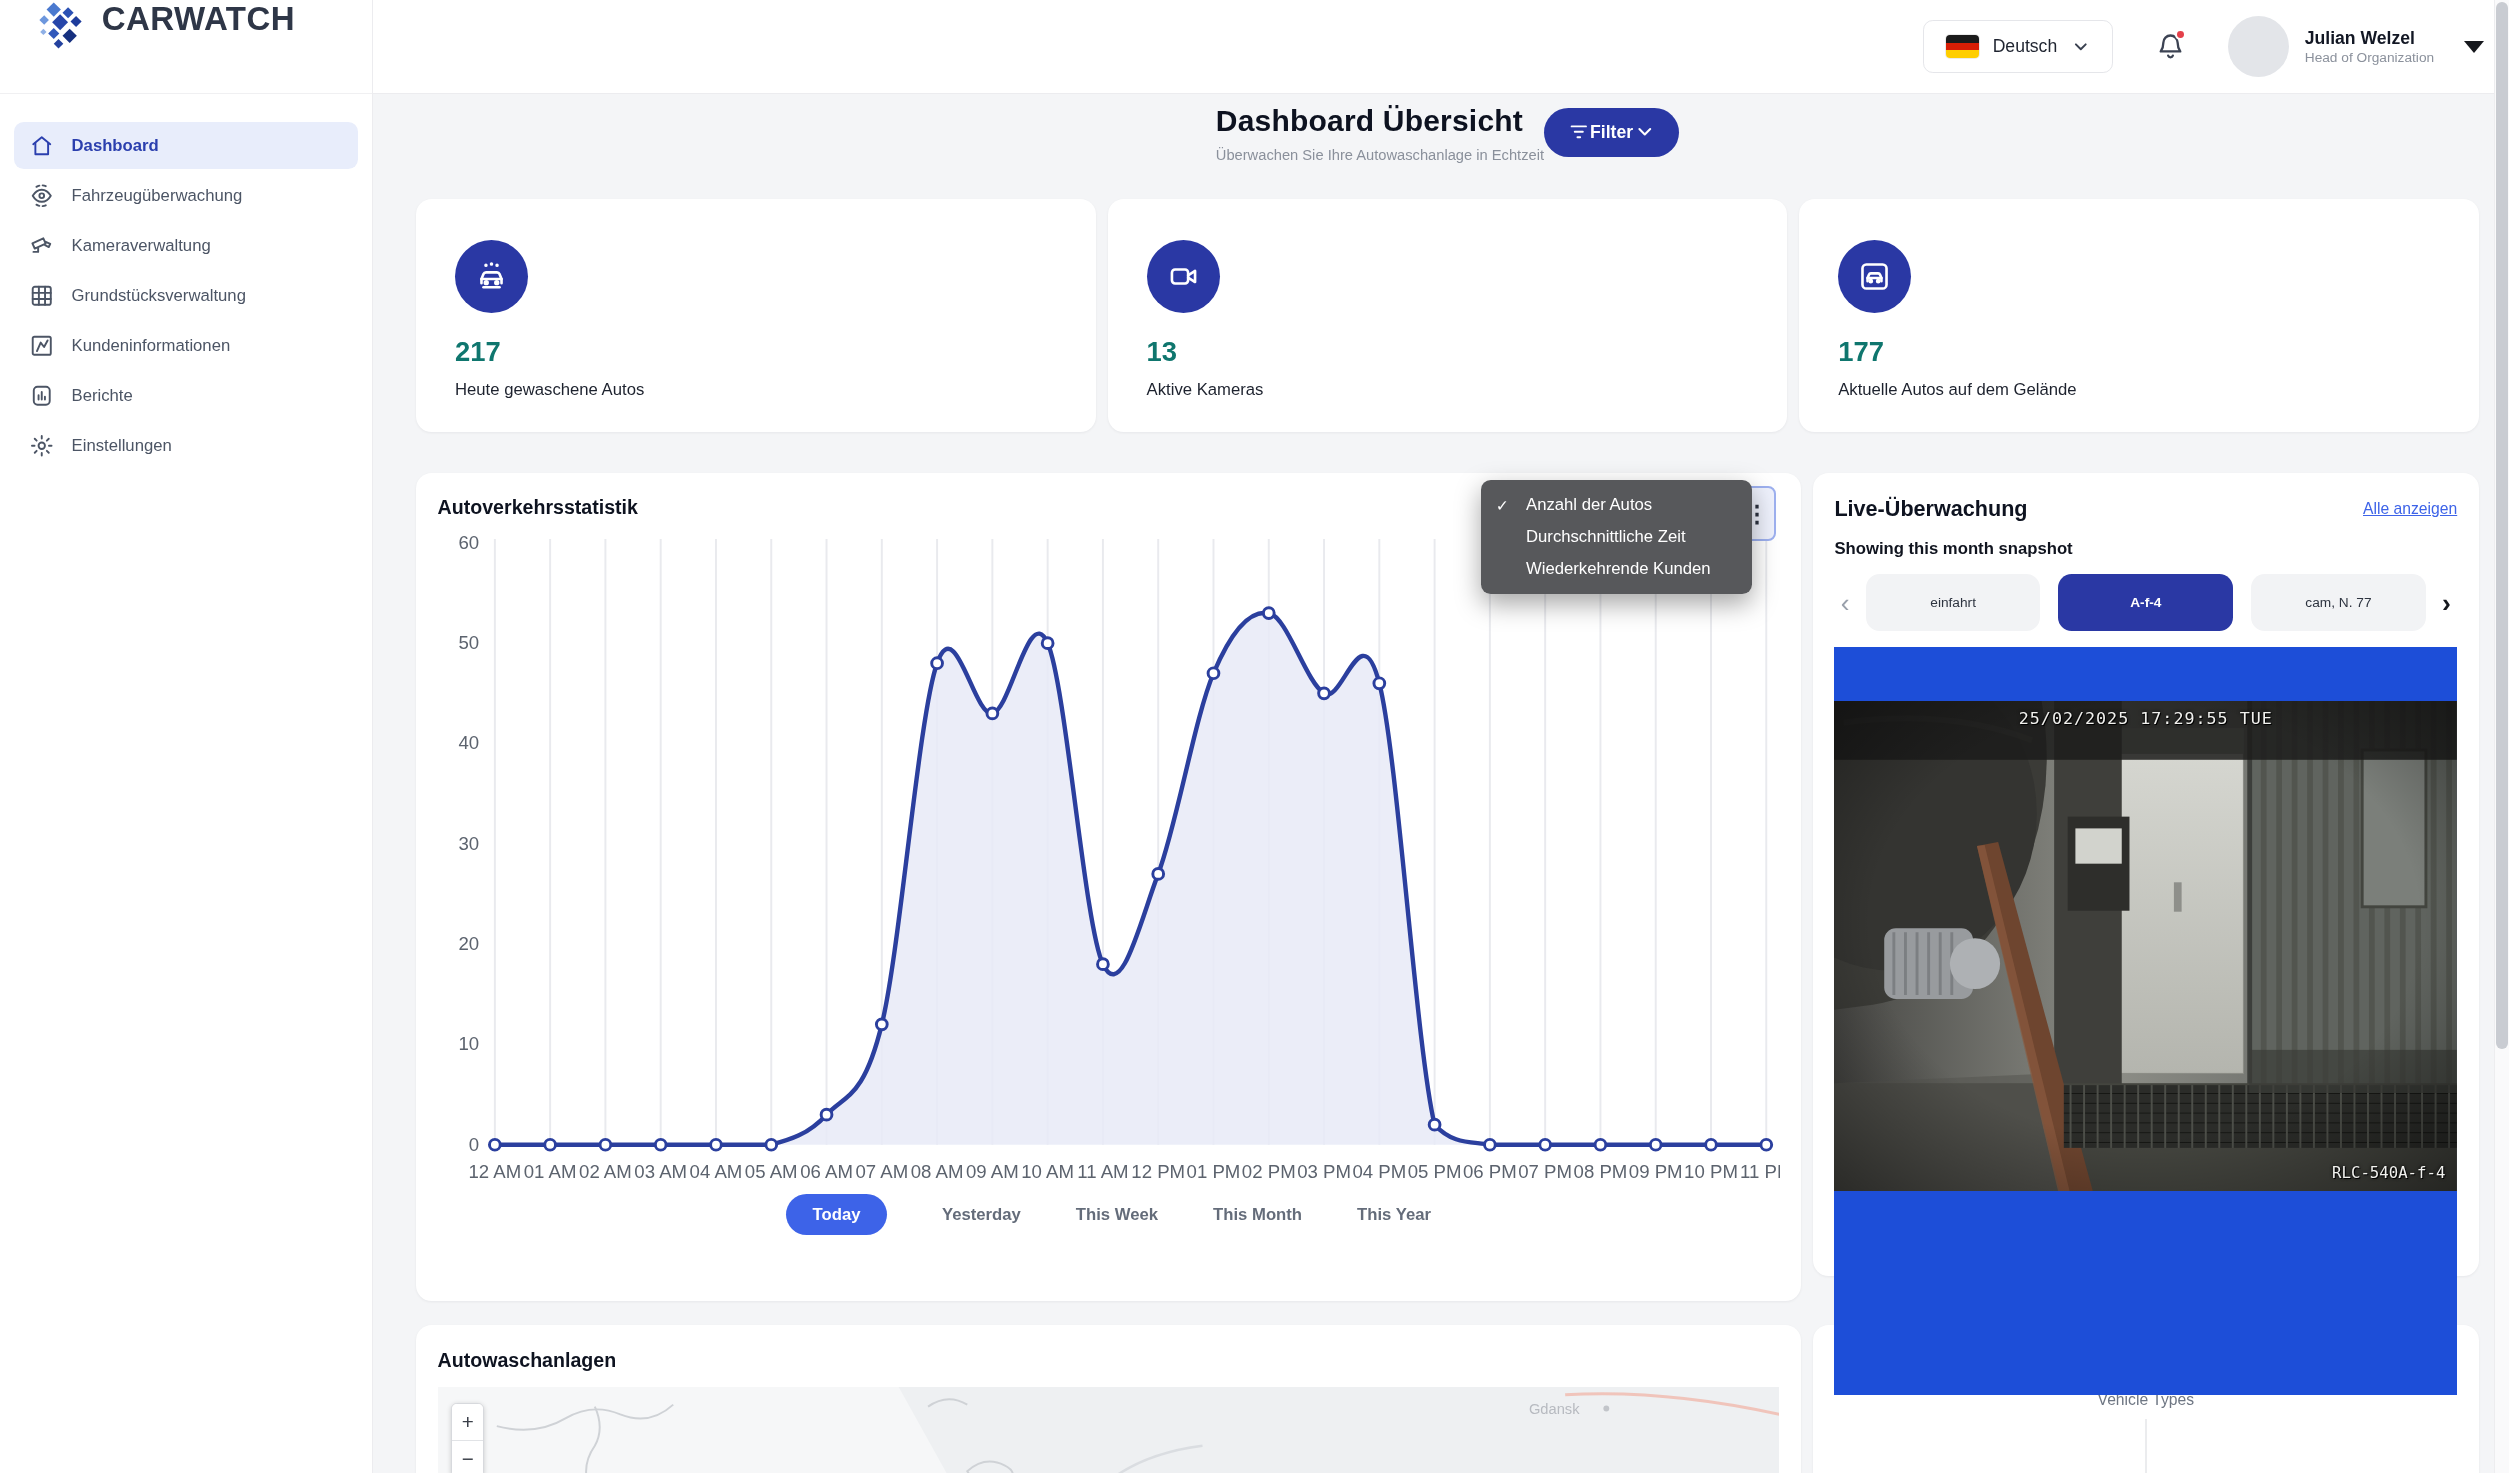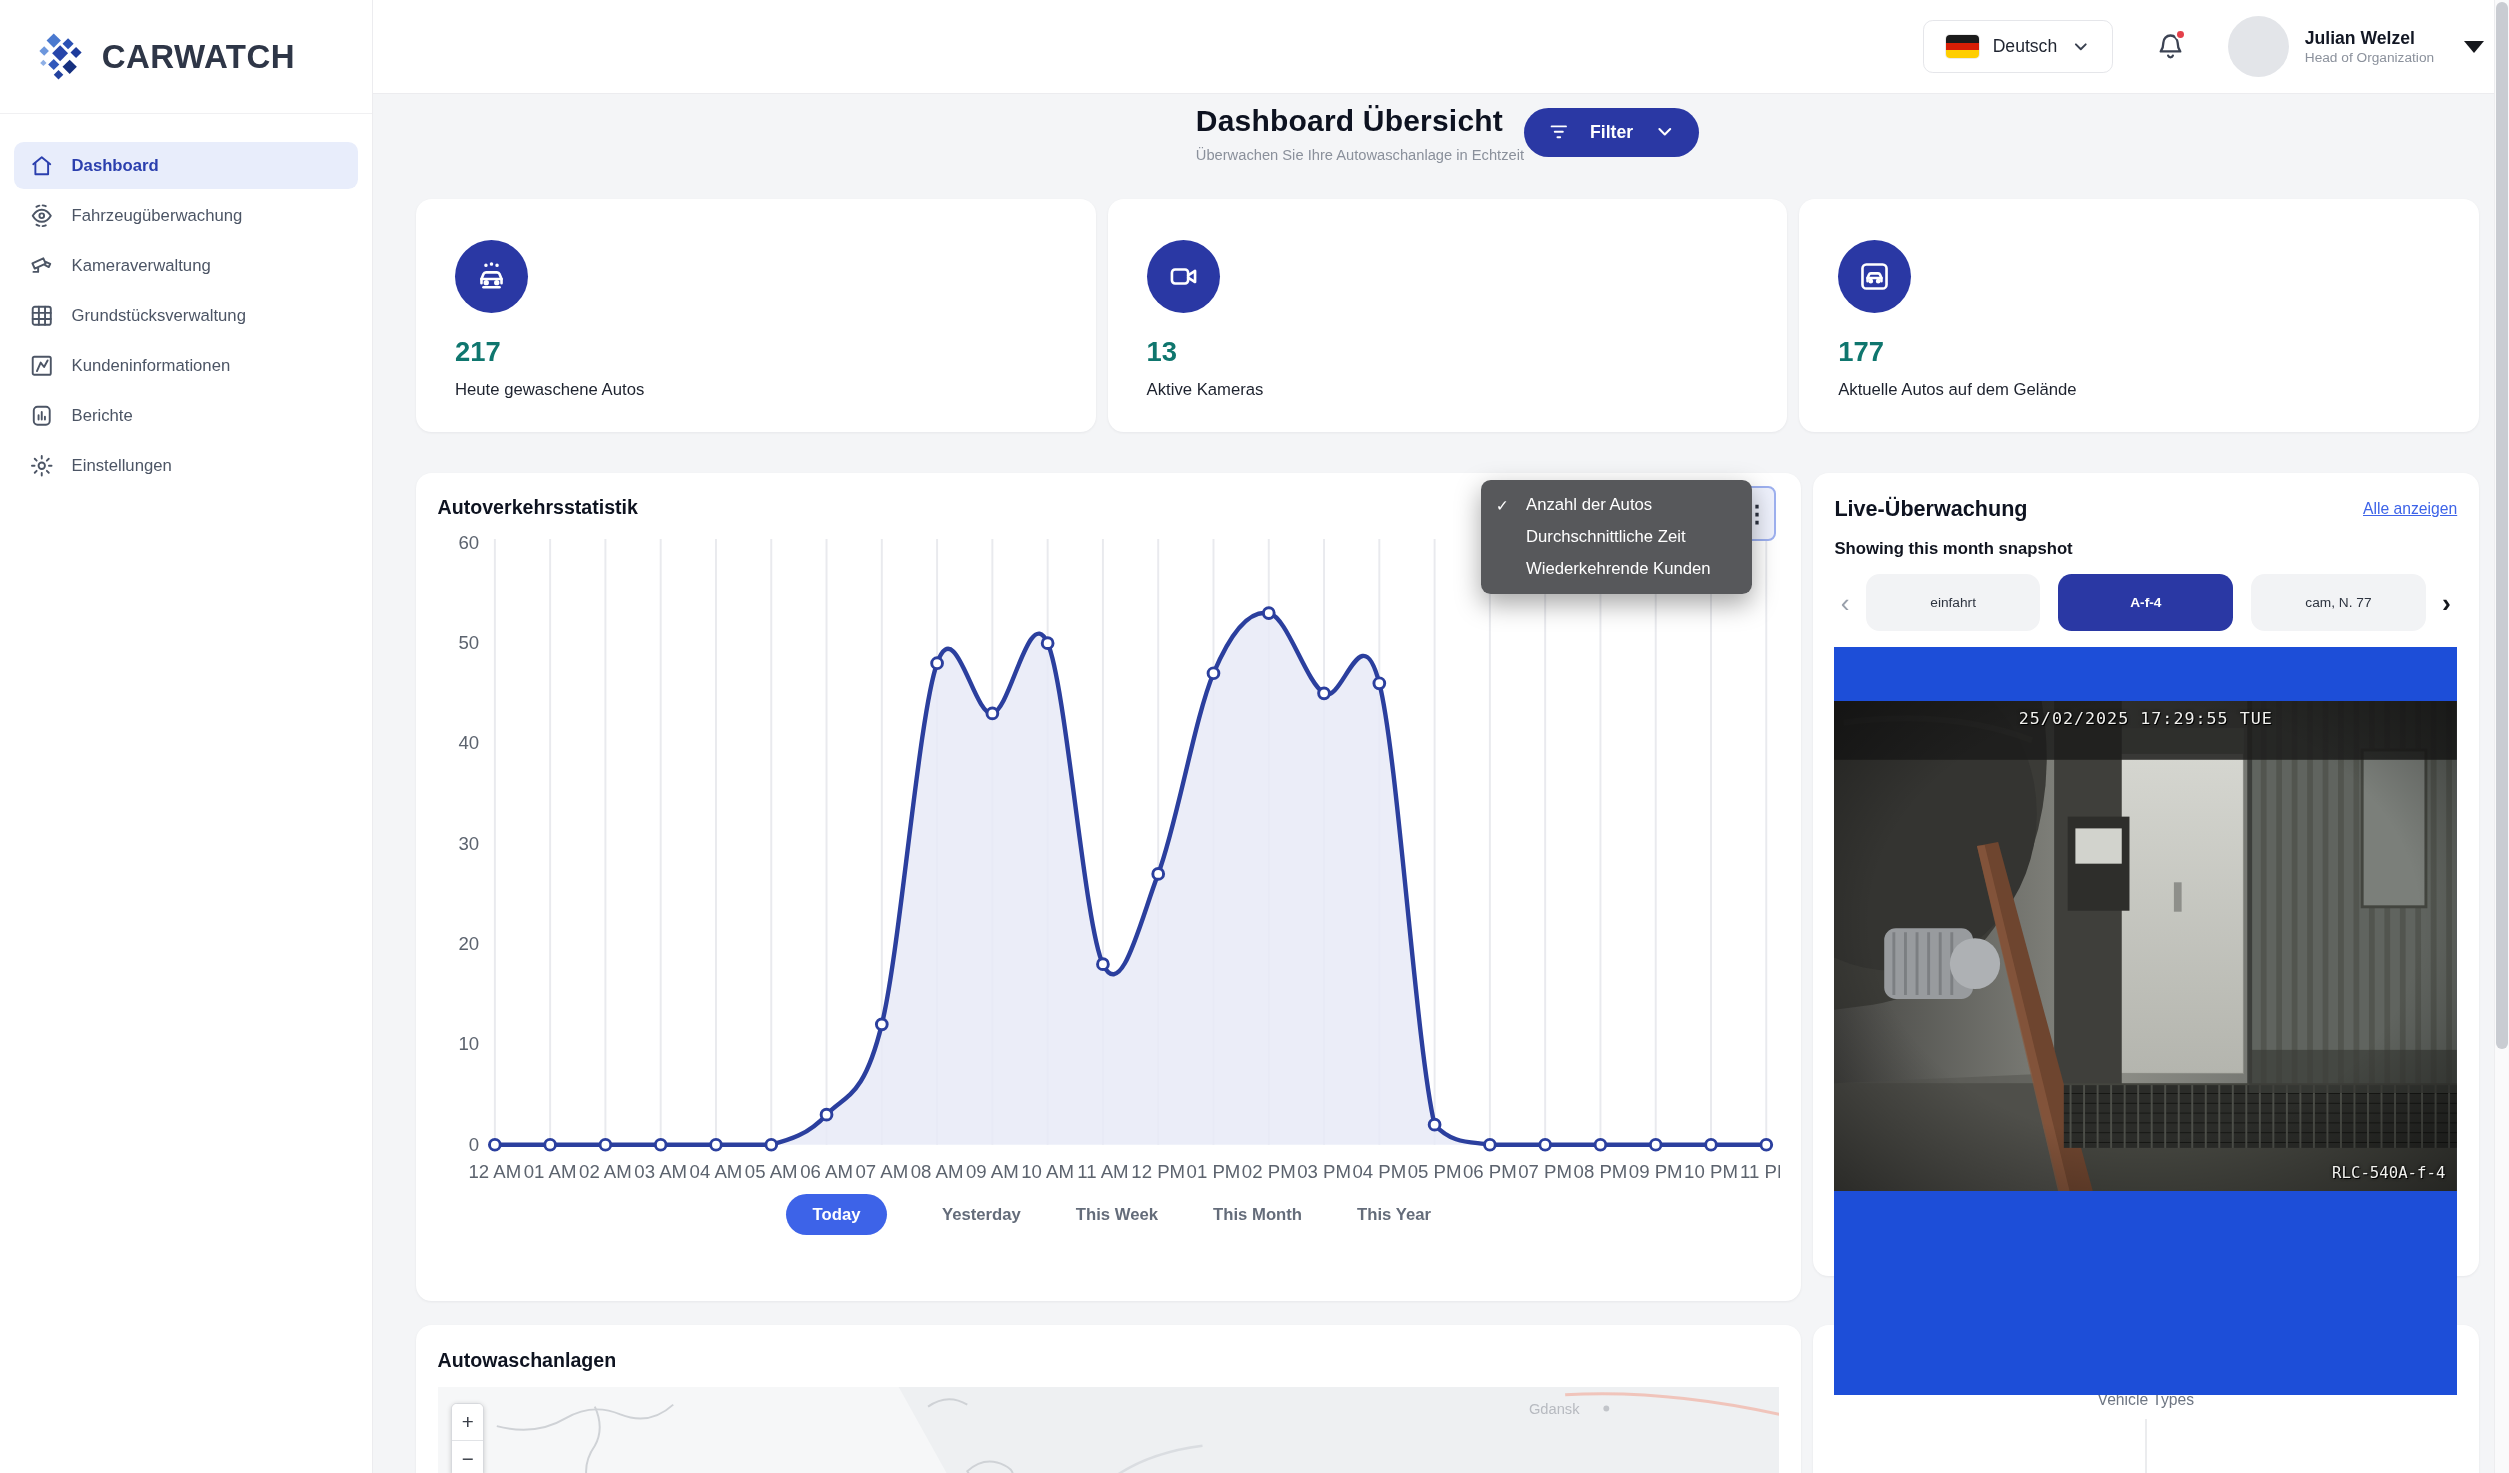--- a/index.html
+++ b/index.html
@@ -1,20 +1,20 @@
 <!DOCTYPE html>
 <html><head>
 <meta charset="utf-8">
 <style>
 *{margin:0;padding:0;box-sizing:border-box}
 html,body{width:2509px;height:1473px;overflow:hidden;font-family:"Liberation Sans",sans-serif;background:#f4f5f7;color:#10141f}
 .app{display:flex;width:100%;height:100%}
 
 .sidebar{width:373px;background:#fff;border-right:1px solid #ececef;flex-shrink:0}
-.logo{height:114px;display:flex;align-items:center;padding-left:37px;gap:13.7px;border-bottom:1px solid #f0f0f2}
+.logo{height:94px;display:flex;padding-left:37px;gap:13.7px;border-bottom:1px solid #f0f0f2}
 .logo-text{font-size:33px;font-weight:800;color:#2e3647;letter-spacing:0.5px}
 .nav{padding:28px 13.7px}
 .nav-item{display:flex;align-items:center;gap:16.7px;height:47px;padding-left:15.7px;border-radius:9.8px;margin-bottom:3px;color:#4c5565;font-size:16.7px;cursor:pointer}
 .nav-item.active{background:#e8edfb;color:#2b3fae;font-weight:700}
 .nav-item .nav-ic{width:25.5px;height:25.5px;display:inline-flex}
 .nav-item svg{width:25.5px;height:25.5px}
 
 .main{flex:1;display:flex;flex-direction:column;position:relative;min-width:0}
 .topbar{height:94px;background:#fff;border-bottom:1px solid #ececef;display:flex;align-items:center;justify-content:flex-end;padding-right:25.5px;gap:41px;flex-shrink:0}
 .lang-btn{display:flex;align-items:center;gap:13.7px;height:53px;padding:0 21.6px;border:1px solid #e5e6ea;border-radius:9.8px;background:#fff;font-size:17.6px;color:#1f2430;cursor:pointer}
@@ -28,21 +28,21 @@
 .profile{display:flex;align-items:center;gap:15.7px;cursor:pointer}
 .avatar{width:61px;height:61px;border-radius:50%;background:#e3e5e9}
 .pname{font-size:17.6px;font-weight:700;color:#121724;line-height:1.25}
 .prole{font-size:13.7px;color:#8b919c}
 .caret{width:0;height:0;border-left:10.8px solid transparent;border-right:10.8px solid transparent;border-top:12.7px solid #16181d;margin-left:13.7px}
 
 .content{flex:1;padding:9.8px 30px 0 43px;overflow:hidden}
 .page-head{display:flex;justify-content:center;align-items:flex-start;margin-bottom:36px}
 .page-title{font-size:30px;font-weight:700;letter-spacing:0.2px;color:#0d1220}
 .page-sub{font-size:14.7px;color:#8a909b;margin-top:8.8px}
-.filter-btn{display:flex;align-items:center;gap:21px;background:#2a38a4;color:#fff;height:49px;padding:0 23.5px;border-radius:24.5px;font-size:17.6px;font-weight:700;border:none;cursor:pointer;margin-top:3.9px}
+.filter-btn{display:flex;align-items:center;gap:1px;background:#2a38a4;color:#fff;height:49px;padding:0 23.5px;border-radius:24.5px;font-size:17.6px;font-weight:700;border:none;cursor:pointer;margin-top:3.9px}
 .filter-btn svg{width:21.6px;height:21.6px}
 .card{background:#fff;border-radius:15.7px;box-shadow:0 1px 2.9px rgba(16,24,40,.06)}
 
 .stats{display:grid;grid-template-columns:repeat(3,1fr);gap:11.8px;margin-bottom:41px}
 .stat-card{height:233px;padding:41px 39px}
 .stat-icon{width:73px;height:73px;border-radius:50%;background:#2a38a4;display:flex;align-items:center;justify-content:center;margin-bottom:23.5px}
 .stat-icon svg{width:37px;height:37px}
 .stat-value{font-size:27.4px;font-weight:700;color:#0f766e}
 .stat-label{font-size:16.7px;color:#1d222e;margin-top:11.8px}
 

